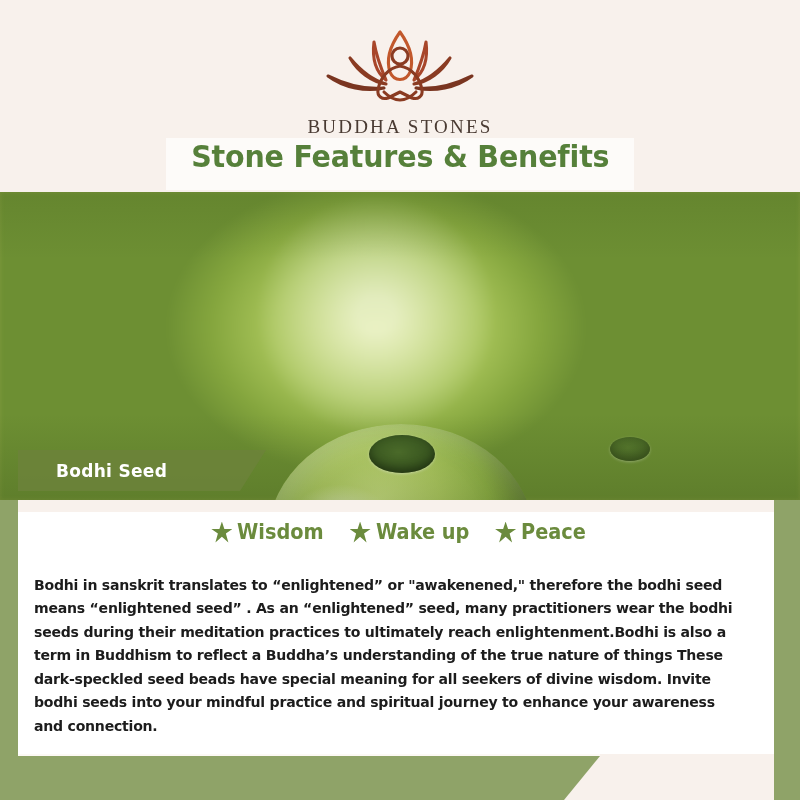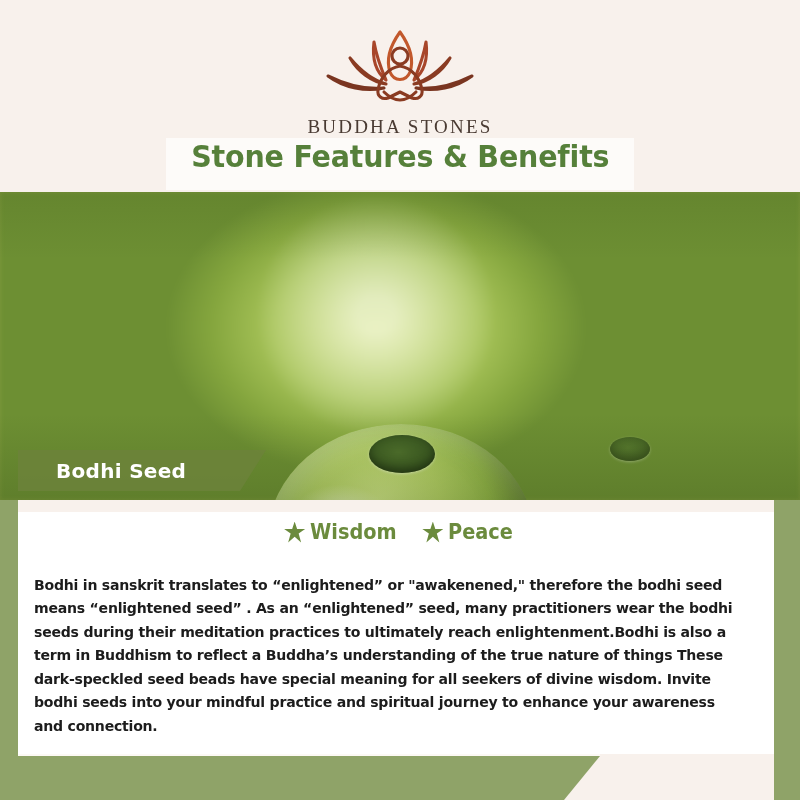--- a/index.html
+++ b/index.html
@@ -196,21 +196,21 @@
     background: rgba(108,130,58,.82);
     clip-path: polygon(0 0, 100% 0, calc(100% - 26px) 100%, 0 100%);
     display: flex;
     align-items: center;
   }
   .name-tag-text {
     padding-left: 38px;
     color: #ffffff;
     font-family: "DejaVu Sans", sans-serif;
     font-weight: bold;
-    font-size: 20px;
+    font-size: 17px;
     letter-spacing: .3px;
   }
 
   
   .panel {
     position: absolute;
     top: 500px;
     left: 18px;
     width: 756px;
     height: 254px;
@@ -323,20 +323,24 @@
   <div class="panel">
     <div class="panel-top-tint"></div>
 
     <div class="benefits">
       <div class="benefit">
         <span class="star"></span>
         <span class="benefit-label">Wisdom</span>
       </div>
       <div class="benefit">
         <span class="star"></span>
+        <span class="benefit-label">Wake up</span>
+      </div>
+      <div class="benefit">
+        <span class="star"></span>
         <span class="benefit-label">Peace</span>
       </div>
     </div>
 
     <p class="body-copy">Bodhi in sanskrit translates to “enlightened” or "awakenened," therefore the bodhi seed means “enlightened seed” . As an “enlightened” seed, many practitioners wear the bodhi seeds during their meditation practices to ultimately reach enlightenment.Bodhi is also a term in Buddhism to reflect a Buddha’s understanding of the true nature of things These dark-speckled seed beads have special meaning for all seekers of divine wisdom. Invite bodhi seeds into your mindful practice and spiritual journey to enhance your awareness and connection.</p>
   </div>
 
 </div>
 
 </body></html>

